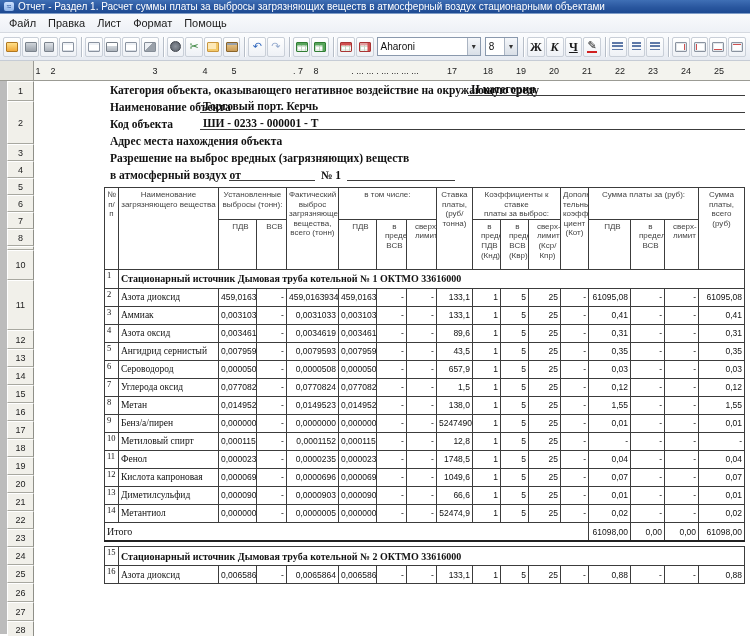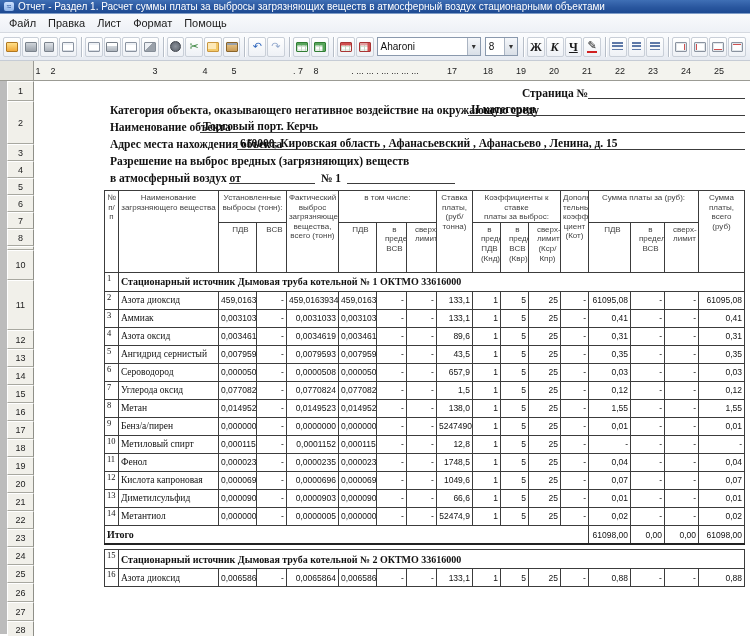--- a/index.html
+++ b/index.html
@@ -86,21 +86,21 @@
   .rep th, .rep td { border:1px solid #3c3c3c; padding:0 2px; overflow:hidden; }
   .rep thead th { font-family:"Liberation Sans",sans-serif; font-size:8px; font-weight:normal; color:#444;
                   text-align:center; vertical-align:top; white-space:pre-line; line-height:1.2; padding-top:2px; }
   .hr1 th { height:30px; } .hr2 th { height:50px;padding-left:8px; }
   .r-data { height:18px; } .r-section { height:19px; } .r-total { height:19px; }
   .c-num  { font-family:"Liberation Serif",serif; font-size:8.5px; vertical-align:top; text-align:left; }
   .c-name { font-family:"Liberation Serif",serif; font-size:9.5px; white-space:nowrap; }
   .c-val  { font-family:"Liberation Sans",sans-serif; font-size:8.5px; text-align:right; white-space:nowrap; }
   .c-left { text-align:left; }
   .c-section { font-family:"Liberation Serif",serif; font-size:10px; font-weight:bold; white-space:nowrap; }
-  .c-total-label { font-family:"Liberation Serif",serif; font-size:10px;font-weight:bold; }
+  .c-total-label { font-family:"Liberation Serif",serif; font-size:10px; }
   .r-total td { border-bottom:2px solid #222; }
   .tgap { height:4px; }
 </style>
 </head>
 <body>
 
 <div class="titlebar">
   <span class="app-ico">≈</span>
   <span>Отчет  - Раздел 1. Расчет суммы платы за выбросы загрязняющих веществ в атмосферный воздух стационарными объектами</span>
 </div>
@@ -268,40 +268,39 @@
       <div class="grow" style="height: 18px;">23</div>
       <div class="grow" style="height: 18px;">24</div>
       <div class="grow" style="height: 18px;">25</div>
       <div class="grow" style="height: 19px;">26</div>
       <div class="grow" style="height: 19px;">27</div>
       <div class="grow" style="height: 18px;">28</div>
     </div>
 
   <div class="doc">
 
-    <div class="dline" style="height:20px; padding-left:488px;">
-      <span class="dlabel">Страница №</span>
-      <span class="ufill"></span>
-    </div>
 
 
     <div class="dline" style="height:17px;">
       <span class="dlabel" style="width:358px;">Категория объекта, оказывающего негативное воздействие на окружающую среду</span>
       <span class="uval">II категория</span>
     </div>
 
     <div class="dline" style="height:17px;">
       <span class="dlabel" style="width:90px;">Наименование объекта</span>
       <span class="uval">Торговый порт. Керчь</span>
     </div>
 
+    <div class="dline" style="height:17px;">
+      <span class="dlabel" style="width:90px;">Код объекта</span>
+      <span class="uval">ШИ - 0233 - 000001 - Т</span>
+    </div>
 
     <div class="dline" style="height:17px;">
       <span class="dlabel" style="width:127px;">Адрес места нахождения объекта</span>
-      <span class="uval">610000, Кировская область , Афанасьевский , Афанасьево , Ленина, д. 15</span>
     </div>
 
     <div class="dline" style="height:17px;">
       <span class="dlabel">Разрешение на выброс вредных (загрязняющих) веществ</span>
     </div>
 
     <div class="dline" style="height:17px;">
       <span class="dlabel" style="width:119px;">в атмосферный воздух от</span>
       <span class="ublank" style="width:86px;"></span>
       <span class="dlabel" style="padding:0 6px;">№ 1</span>

